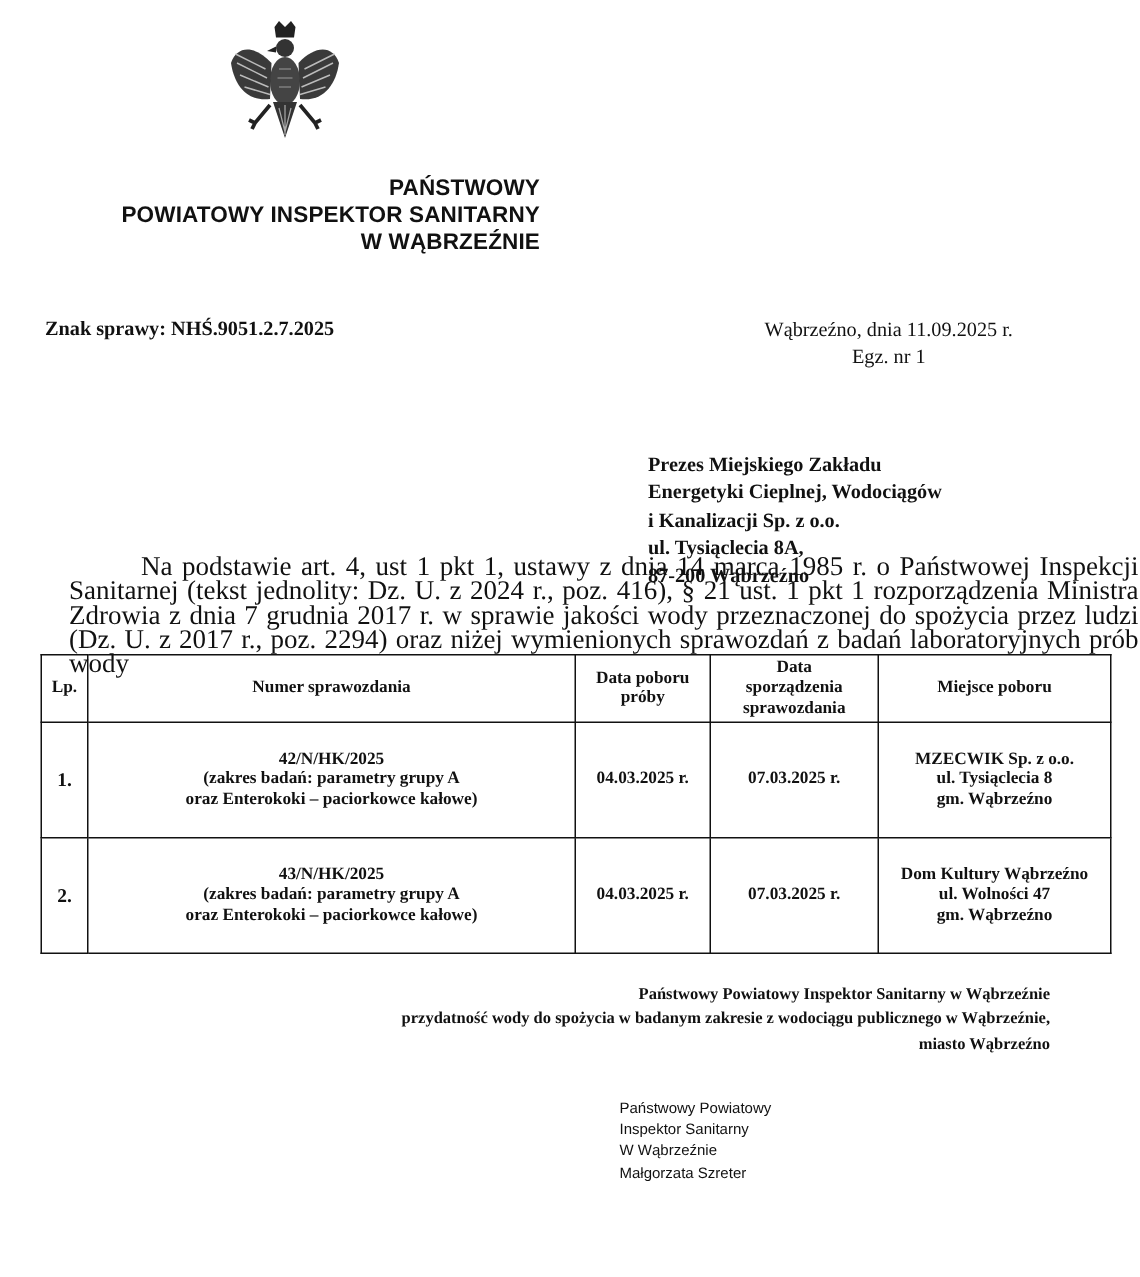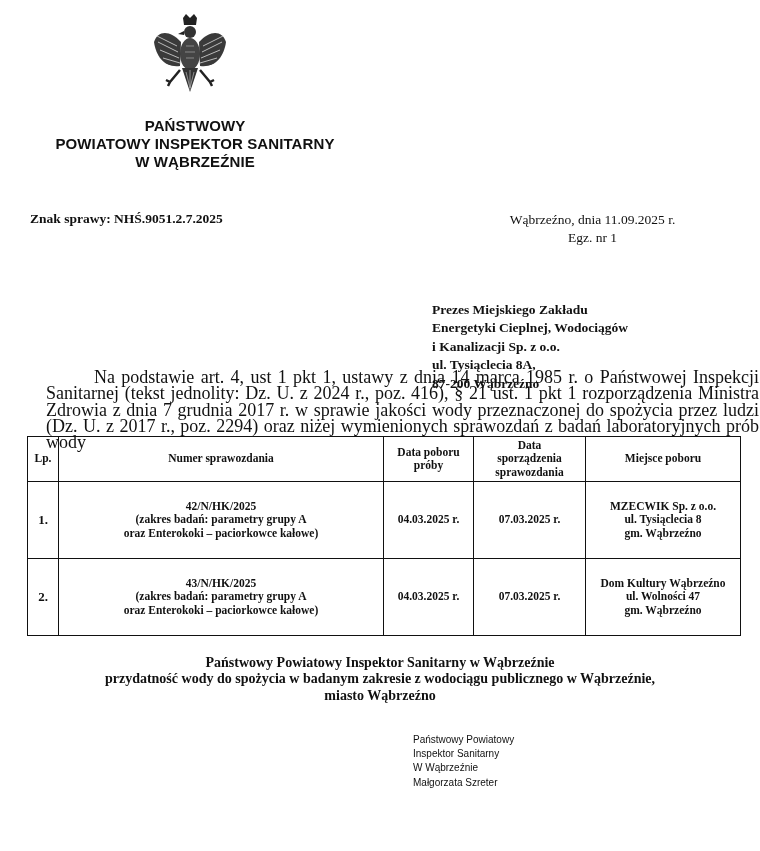--- a/index.html
+++ b/index.html
@@ -5,21 +5,21 @@
     html, body { margin: 0; padding: 0; background: #ffffff; }
     body {
       width: 760px; height: 851px; position: relative; overflow: hidden;
       font-family: "Liberation Serif", serif; color: #111;
     }
     .abs { position: absolute; }
     .emblem {
       left: 150px; top: 12px; width: 80px; height: 90px;
     }
     .org-header {
-      left: 30px; top: 117px; width: 330px; text-align: center;
+      left: 30px; top: 117px; width: 330px; text-align: right;
       font-family: "Liberation Sans", sans-serif; font-weight: bold;
       font-size: 15px; line-height: 18px; letter-spacing: 0.1px;
     }
     .case-ref {
       left: 30px; top: 211px; font-weight: bold; font-size: 13.5px;
     }
     .place-date {
       left: 490px; top: 211px; width: 205px; text-align: center;
       font-size: 13.5px; line-height: 18px;
     }
@@ -38,22 +38,22 @@
       font-weight: bold; font-size: 11.5px;
     }
     table.reports th, table.reports td {
       border: 1.3px solid #111; text-align: center; vertical-align: middle;
       padding: 0 3px; line-height: 13.5px;
     }
     table.reports th { height: 44px; font-size: 11.5px; }
     table.reports td { height: 76px; }
     table.reports td.lp { font-size: 13px; }
     .verdict {
-      left: 60px; top: 655px; width: 640px; text-align: center;
-      font-weight: bold; font-size: 14px; line-height: 16.4px;
+      left: 60px; top: 655px; width: 640px; text-align: right;
+      font-weight: bold; font-size: 11px; line-height: 16.4px;
     }
     .signature {
       left: 413px; top: 733px; font-family: Liberation Sans, sans-serif;
       font-size: 10px; line-height: 14.2px;
     }
     .line { display: block; }
   </style>
 </head>
 <body>
 

